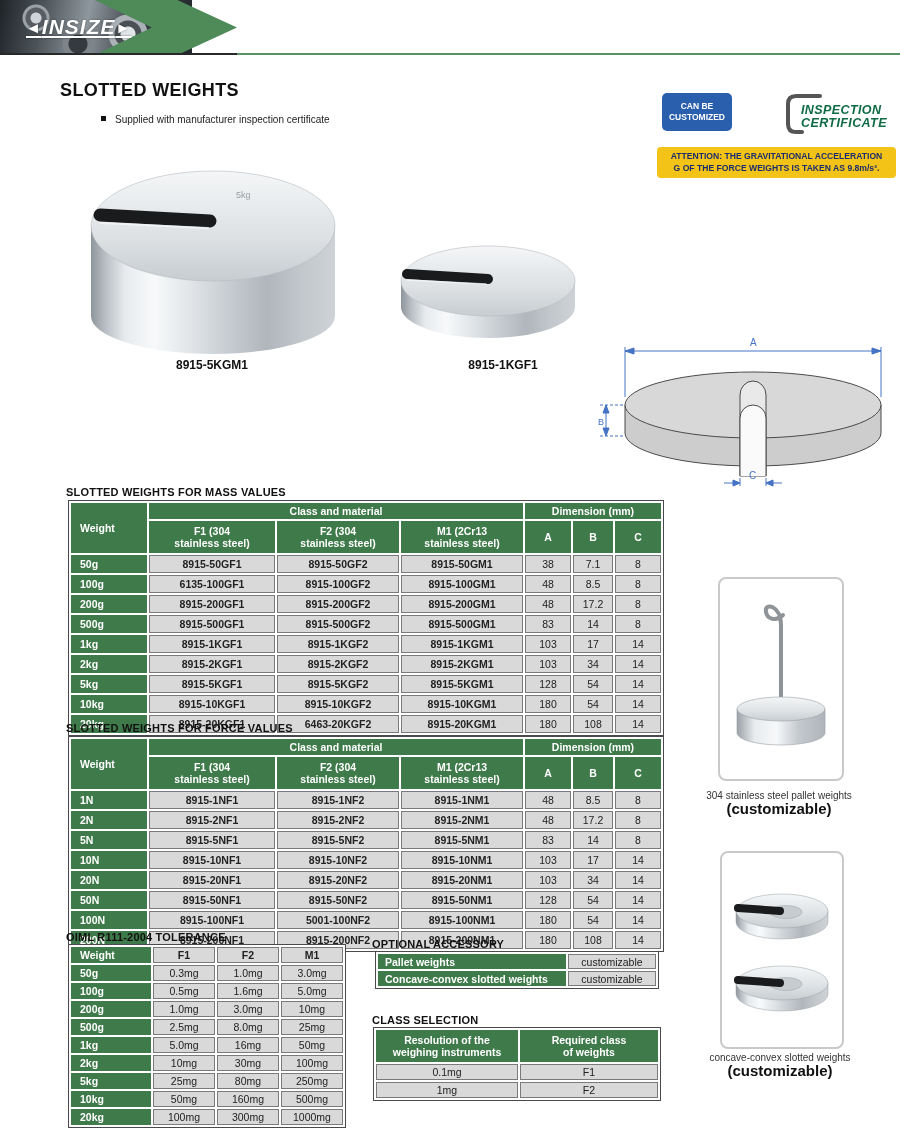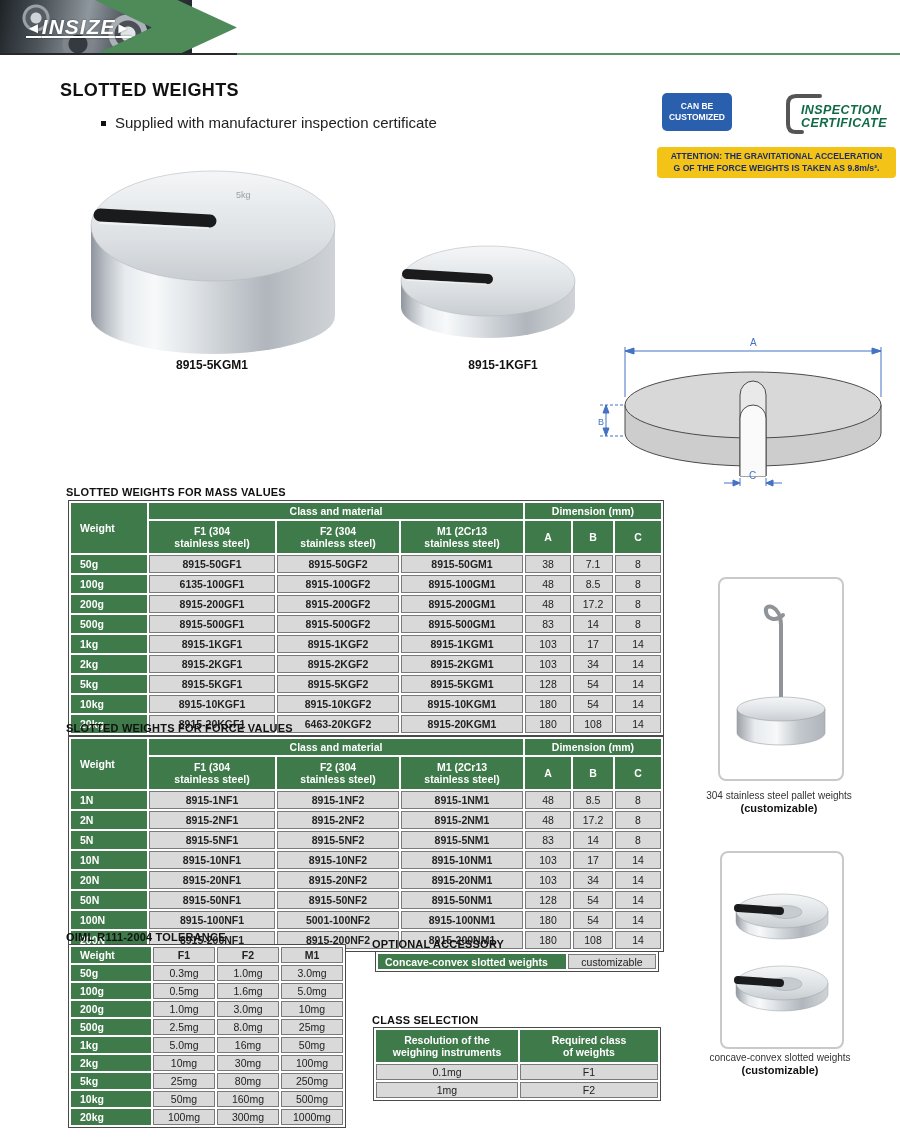--- a/index.html
+++ b/index.html
@@ -18,21 +18,21 @@
   #hdr-arrow{left:95px;top:0;width:142px;height:55px;background:#4e8b59;
     clip-path:polygon(0 0,58% 0,100% 50%,58% 100%,0 100%,40% 50%);}
   #logo{left:26px;top:15px;width:150px;color:#fff;font-size:21px;font-weight:bold;
     font-style:italic;letter-spacing:1px;white-space:nowrap;text-shadow:0 0 2px rgba(0,0,0,.5);text-decoration:underline;}
   #logo .arr{font-size:15px;font-style:normal;vertical-align:1px;}
   #hdr-line-dark{left:0;top:53px;width:237px;height:2px;background:#26282a;}
   #hdr-line-green{left:237px;top:53px;width:663px;height:2px;background:#5b9263;}
 
   
   #page-title{left:60px;top:80px;font-size:18px;font-weight:bold;letter-spacing:.4px;color:#111;}
-  #bullet-row{left:62px;top:114px;font-size:15px;color:#222;padding-left:39px;}
+  #bullet-row{left:62px;top:114px;font-size:10px;color:#222;padding-left:39px;}
   #bullet-row .sq{display:inline-block;width:5px;height:5px;background:#111;margin-right:9px;vertical-align:2px;}
 
   
   #badge-blue{left:662px;top:93px;width:70px;height:38px;background:#2a5fad;border-radius:5px;
     color:#fff;font-size:8.5px;font-weight:bold;text-align:center;line-height:11px;
     display:flex;align-items:center;justify-content:center;white-space:pre-line;}
   #cert{left:784px;top:92px;width:112px;height:44px;}
   #cert svg{position:absolute;left:0;top:0;}
   #cert .txt{position:absolute;left:17px;top:12px;color:#0e6b45;font-weight:bold;font-style:italic;
     font-size:12.5px;line-height:13px;letter-spacing:.4px;white-space:pre-line;}
@@ -69,21 +69,21 @@
   .acc-table td{height:13px;}
   .acc-table td:first-child{background:#3f7a4a;color:#fff;font-weight:bold;border-color:#3f7a4a;
     text-align:left;padding-left:6px;}
 
   .cls-table th{height:30px;}
   .cls-table td{height:14px;}
 
   
   .side-box{border:2px solid #c9c9c9;border-radius:8px;background:#fff;}
   .side-cap{font-size:10px;color:#333;text-align:center;line-height:13px;}
-  .side-cap b{color:#111;font-size:11px;text-align:right;}
+  .side-cap b{color:#111;font-size:15px;text-align:right;}
 </style>
 </head>
 <body>
 
 <div id="page">
 
   <div class="abs" id="hdr-photo"></div>
   <div class="abs" id="hdr-arrow"></div>
   <div class="abs" id="logo"><span class="arr">◄</span><span>INSIZE</span><span class="arr">►</span></div>
   <div class="abs" id="hdr-line-dark"></div>
@@ -466,20 +466,24 @@
   </table>
 
   <div class="abs sec-title" style="left:372px;top:938px;">OPTIONAL ACCESSORY</div>
   <table class="abs acc-table" style="left:375px;top:951px;">
     <colgroup>
         <col style="width:188px">
         <col style="width:88px">
       </colgroup>
     <tbody>
         <tr>
+          <td>Pallet weights</td>
+          <td>customizable</td>
+        </tr>
+        <tr>
           <td>Concave-convex slotted weights</td>
           <td>customizable</td>
         </tr>
       </tbody>
   </table>
 
   <div class="abs sec-title" style="left:372px;top:1014px;">CLASS SELECTION</div>
   <table class="abs cls-table" style="left:373px;top:1027px;">
     <colgroup>
         <col style="width:142px">

